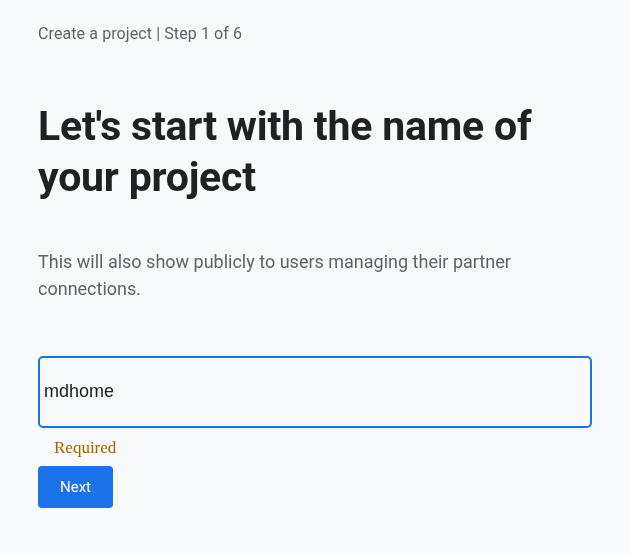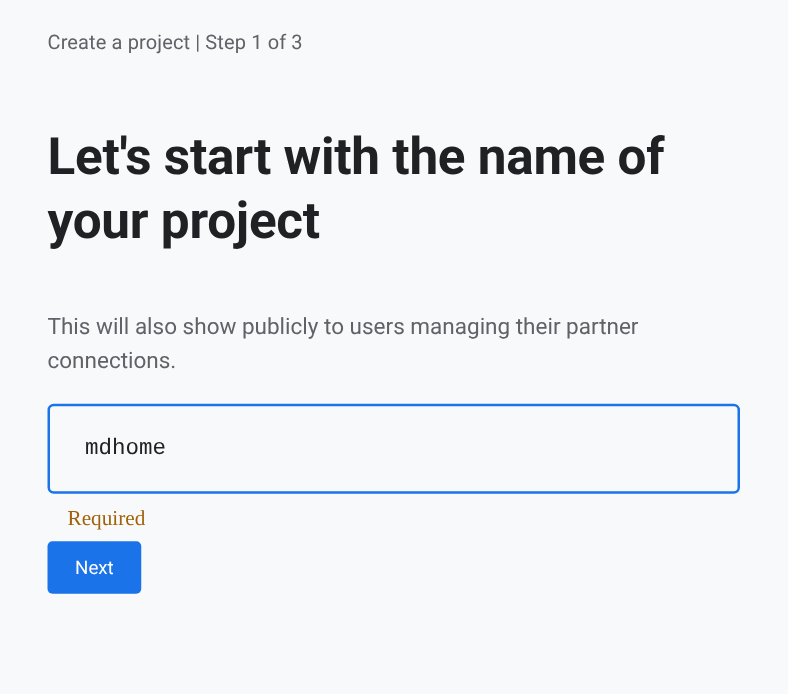--- a/index.html
+++ b/index.html
@@ -26,21 +26,21 @@
       font-weight: 700;
       line-height: 1.25;
       color: #202124;
       margin-bottom: 44px;
       letter-spacing: -0.2px;
     }
     .subtitle {
       font-size: 18px;
       color: #5f6368;
       line-height: 1.5;
-      margin-bottom: 21px;
+      margin-bottom: 54px;
     }
     .field-wrapper {
       position: relative;
       margin-bottom: 8px;
     }
     .field-label {
       position: absolute;
       top: -9px;
       left: 12px;
       background: #f8f9fa;
@@ -50,23 +50,23 @@
       z-index: 2;
     }
     .text-input {
       width: 100%;
       height: 72px;
       border: 2px solid #1a73e8;
       border-radius: 5px;
       background: transparent;
       font-size: 18px;
       color: #202124;
-      padding: 0 28px;
+      padding: 0 4px;
       outline: none;
-      font-family: Liberation Mono, monospace;
+      font-family: Liberation Sans, sans-serif;
     }
     .helper {
       font-size: 17px;
       color: #a16207;
       padding-left: 16px;
       margin-top: 10px;
       margin-bottom: 8px;
       font-family: Liberation Serif, serif;
     }
     .next-btn {
@@ -79,21 +79,21 @@
       padding: 12px 22px;
       cursor: pointer;
       font-family: inherit;
     }
   </style>
 </head>
 <body>
 
 
 
-<div class="breadcrumb">Create a project | Step 1 of 3</div>
+<div class="breadcrumb">Create a project | Step 1 of 6</div>
 
 <h1 class="title">Let's start with the name of your project</h1>
 
 <p class="subtitle">This will also show publicly to users managing their partner connections.</p>
 
 <div class="field-wrapper">
   <input type="text" class="text-input" value="mdhome" style="">
 </div>
 
 <div class="helper">Required</div>

